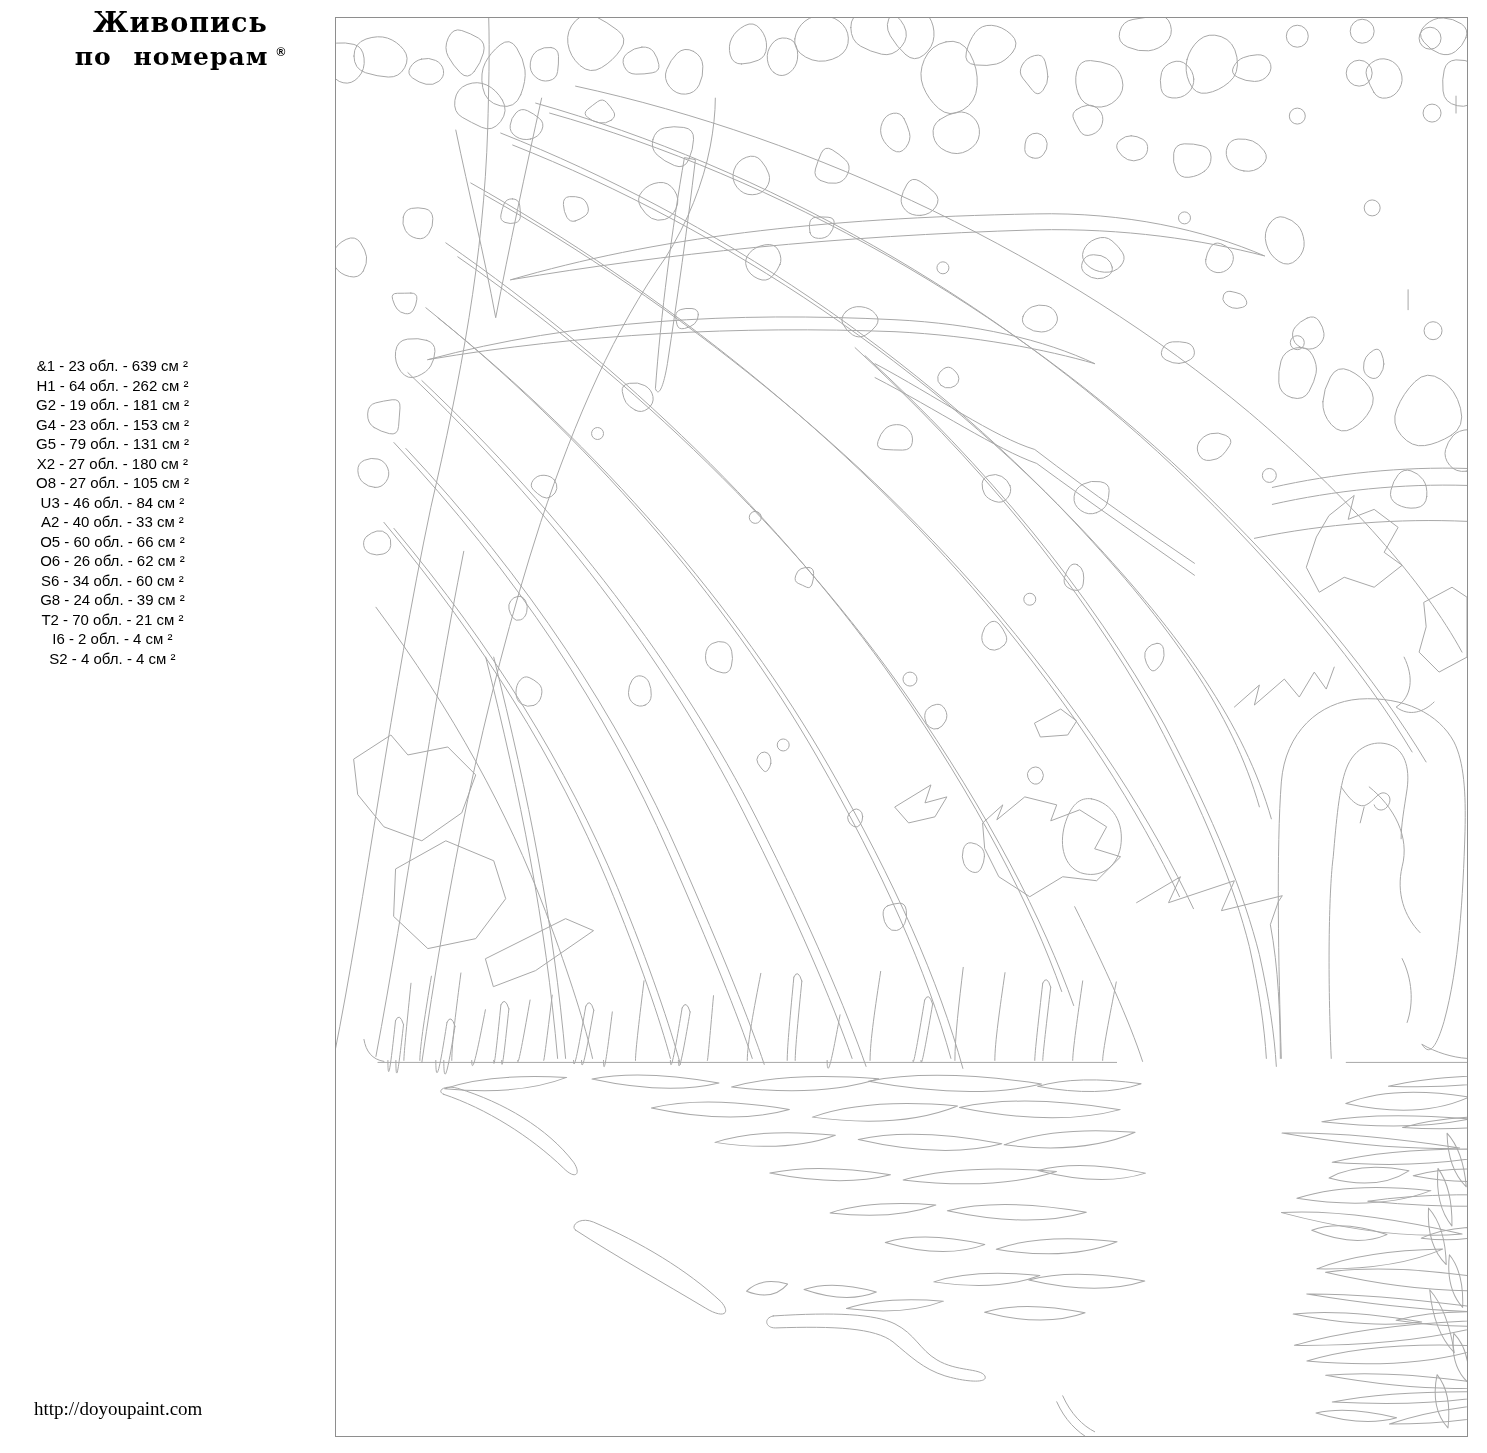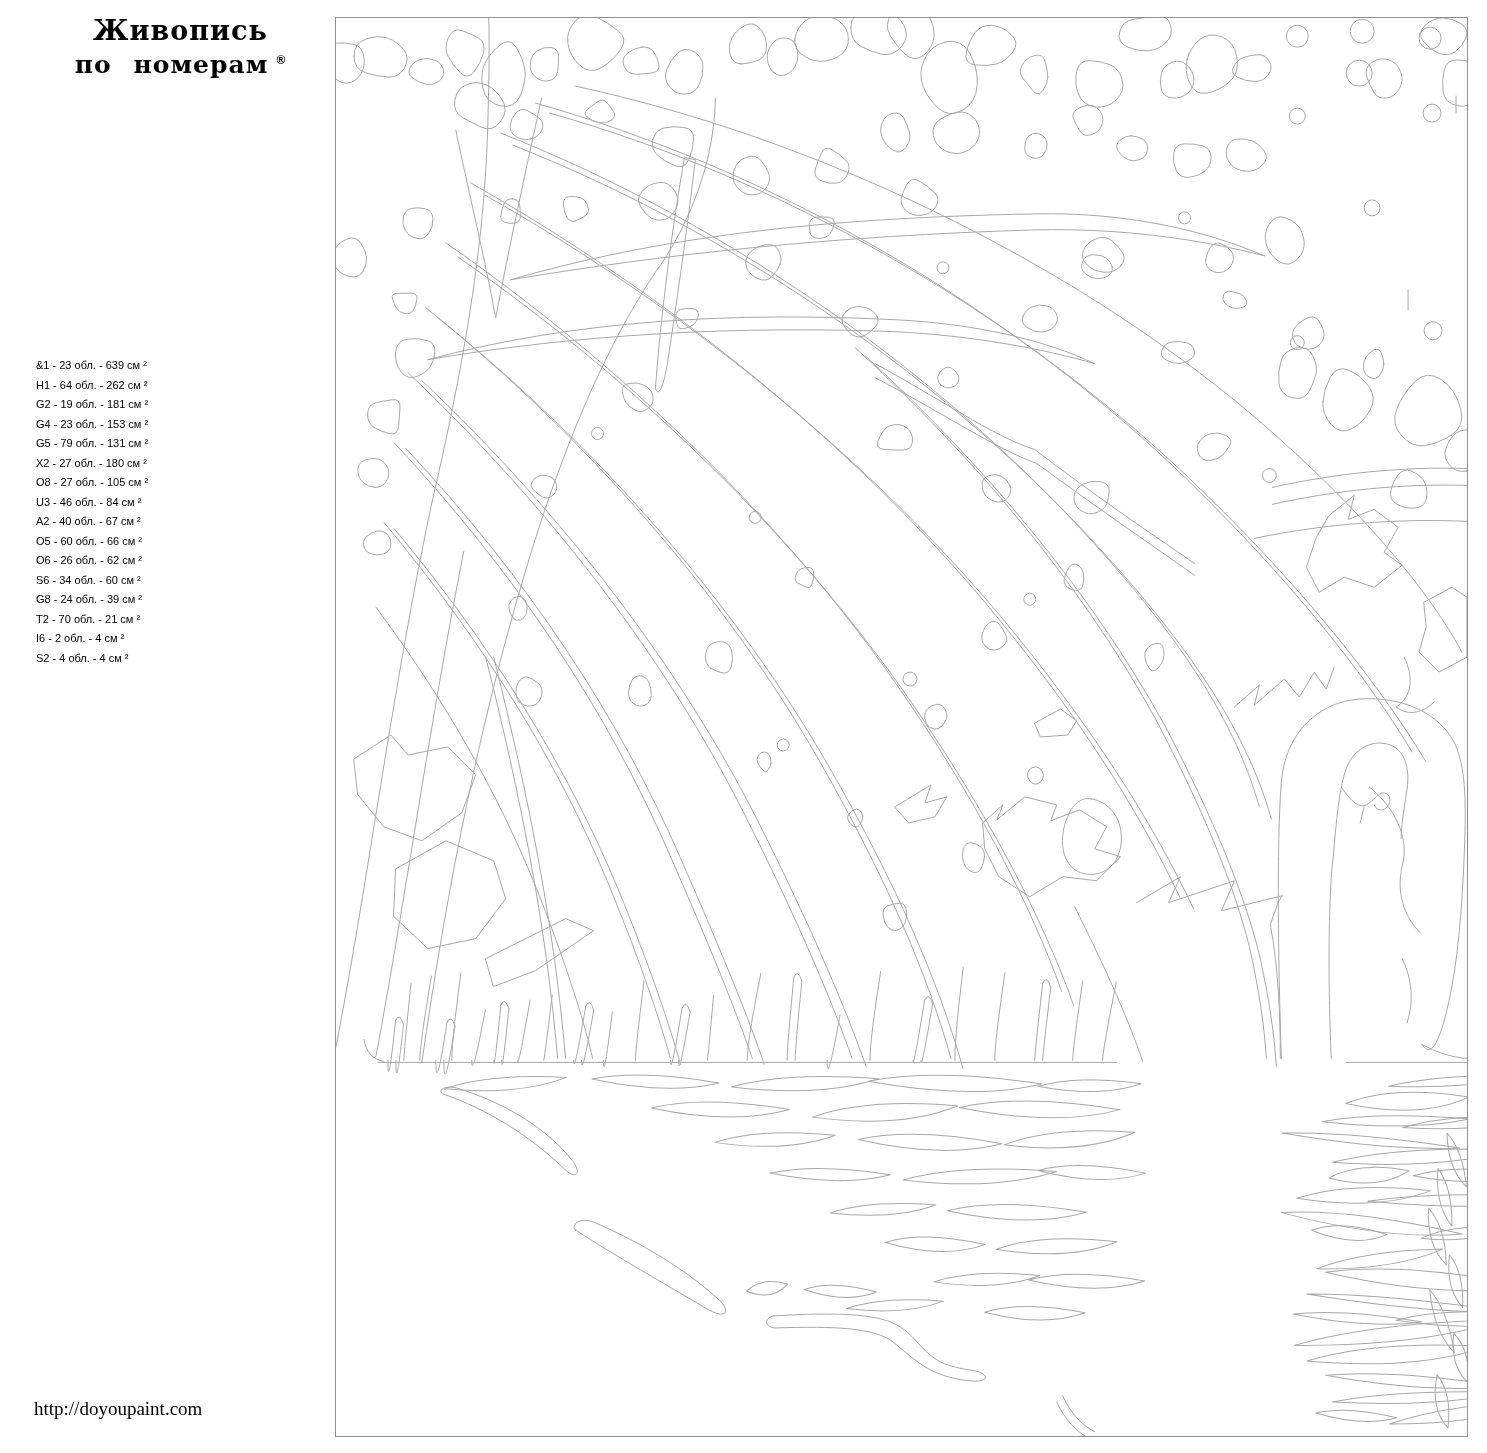--- a/index.html
+++ b/index.html
@@ -1,28 +1,28 @@
 <!DOCTYPE html>
 <html style="--line: #a8a8a8; --border: #8e8e8e;"><head>
 <meta charset="utf-8">
 <style>
   :root{ --line:#a8a8a8; --border:#8e8e8e; }
   html,body{margin:0;padding:0;background:#fff;}
   body{width:1487px;height:1453px;position:relative;overflow:hidden;
        font-family:"Liberation Sans",sans-serif;color:#000;}
   .panel{position:absolute;left:0;top:0;width:335px;height:1453px;}
   .logo{position:absolute;left:58px;top:8px;width:245px;text-align:center;
-        font-family:"DejaVu Serif",serif;font-weight:bold;margin-top:8px;}
+        font-family:"DejaVu Serif",serif;font-weight:bold;}
   .logo-l1{font-size:27px;line-height:30px;letter-spacing:1px;}
   .logo-l2{font-size:25px;line-height:28px;word-spacing:12px;letter-spacing:1px;}
   .reg{font-size:12px;vertical-align:super;margin-left:8px;font-family:"Liberation Sans",sans-serif;}
   .specs{position:absolute;left:36px;top:96px;}
   .specs p{margin:0 0 26px 0;font-size:18px;line-height:18px;}
   .fills{position:absolute;left:36px;top:356px;margin:0;padding:0;list-style:none;}
-  .fills li{font-size:11px;line-height:19.5px;white-space:pre;}
+  .fills li{font-size:15px;line-height:19.5px;white-space:pre;text-align:center;}
   .url{position:absolute;left:34px;top:1398px;font-size:19px;font-family:cursive;text-align:right;}
   .canvas{position:absolute;left:335px;top:17px;width:1131px;height:1418px;
           border:1px solid var(--border);background:#fff;}
   .canvas svg{display:block;}
   svg path{fill:none;stroke:var(--line);stroke-width:1;stroke-linejoin:round;stroke-linecap:round;}
   svg circle{fill:none;stroke:var(--line);stroke-width:1;}
 </style>
 </head>
 <body>
 
@@ -33,21 +33,21 @@
   </div>
   <ul class="fills">
     <li>&amp;1 - 23 обл. - 639 см ²</li>
     <li>H1 - 64 обл. - 262 см ²</li>
     <li>G2 - 19 обл. - 181 см ²</li>
     <li>G4 - 23 обл. - 153 см ²</li>
     <li>G5 - 79 обл. - 131 см ²</li>
     <li>X2 - 27 обл. - 180 см ²</li>
     <li>O8 - 27 обл. - 105 см ²</li>
     <li>U3 - 46 обл. - 84 см ²</li>
-    <li>A2 - 40 обл. - 67 см ²</li>
+    <li>A2 - 40 обл. - 33 см ²</li>
     <li>O5 - 60 обл. - 66 см ²</li>
     <li>O6 - 26 обл. - 62 см ²</li>
     <li>S6 - 34 обл. - 60 см ²</li>
     <li>G8 - 24 обл. - 39 см ²</li>
     <li>T2 - 70 обл. - 21 см ²</li>
     <li>I6 - 2 обл. - 4 см ²</li>
     <li>S2 - 4 обл. - 4 см ²</li>
   </ul>
   <div class="url">http://doyoupaint.com</div>
 </aside>

